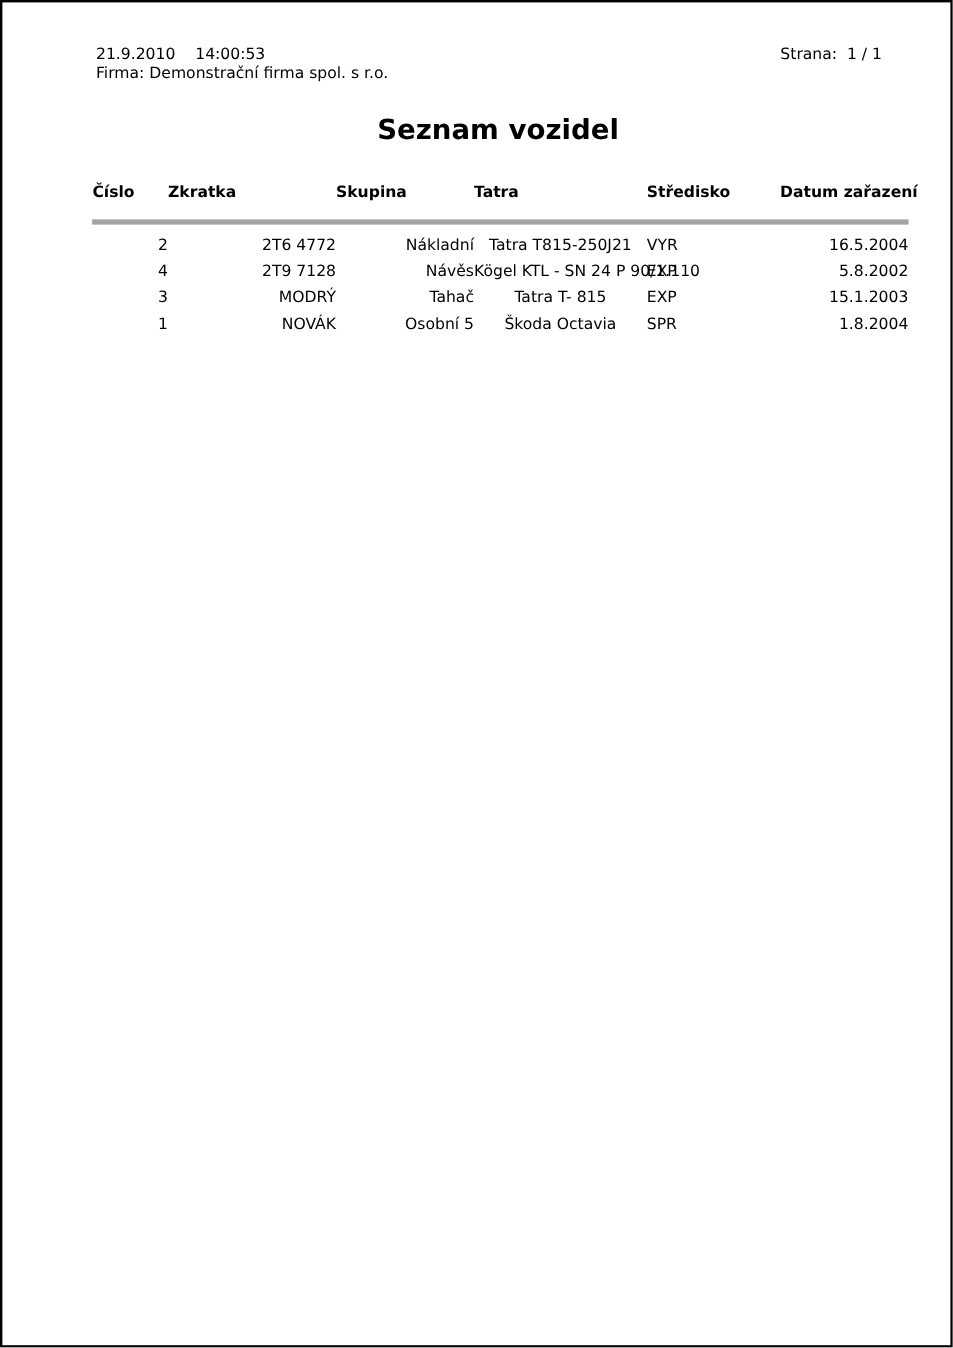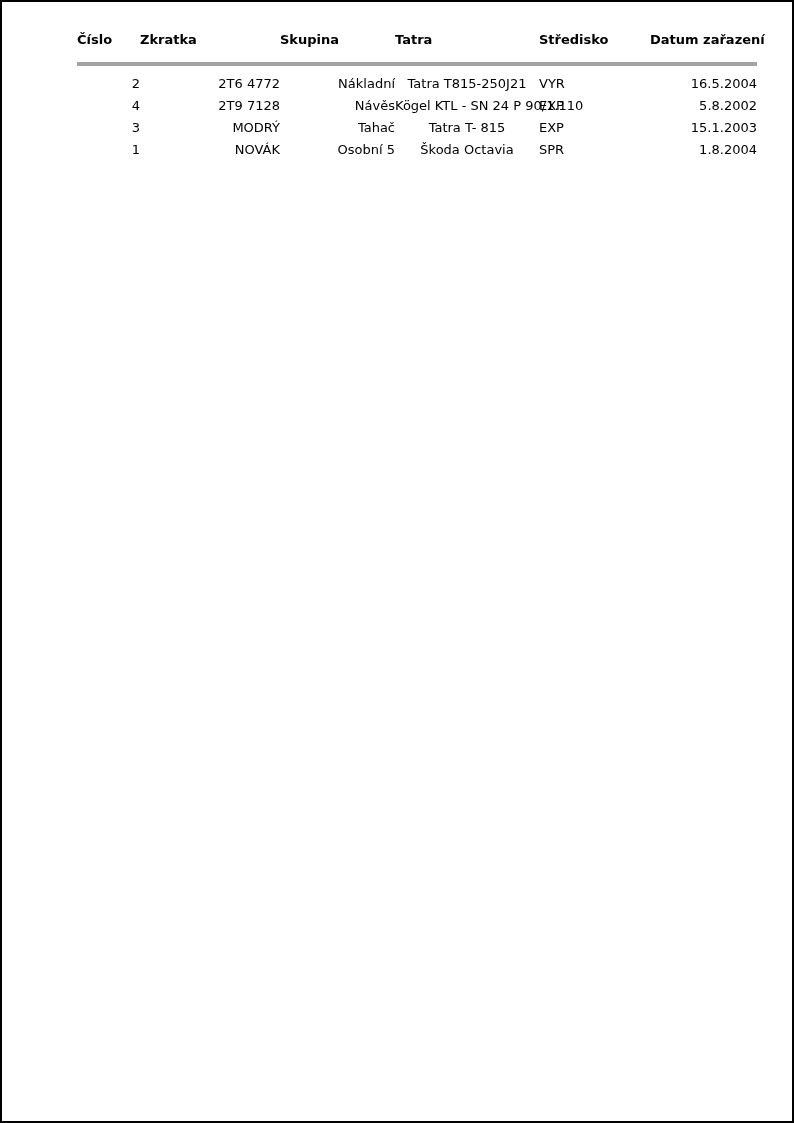--- a/index.html
+++ b/index.html
@@ -76,21 +76,29 @@
   td.c-popis,   th.h-popis   { text-align: center; }
   th.h-stredisko { text-align: left; }
   td.c-stredisko { text-align: left; padding-left: 33px; }
   th.h-datum, td.c-datum { text-align: right; padding-right: 1px; }
 </style>
 </head>
 <body>
 
 <div class="page">
 
+  <div class="report-header">
+    <div class="header-left">
+      <div>21.9.2010    14:00:53</div>
+      <div>Firma: Demonstrační firma spol. s r.o.</div>
+    </div>
+    <div class="header-right">Strana:  1 / 1</div>
+  </div>
 
+  <div class="report-title">Seznam vozidel</div>
 
   <table class="vehicles">
     <colgroup>
       <col class="col-cislo">
       <col class="col-zkratka">
       <col class="col-skupina">
       <col class="col-popis">
       <col class="col-stredisko">
       <col class="col-datum">
     </colgroup>

